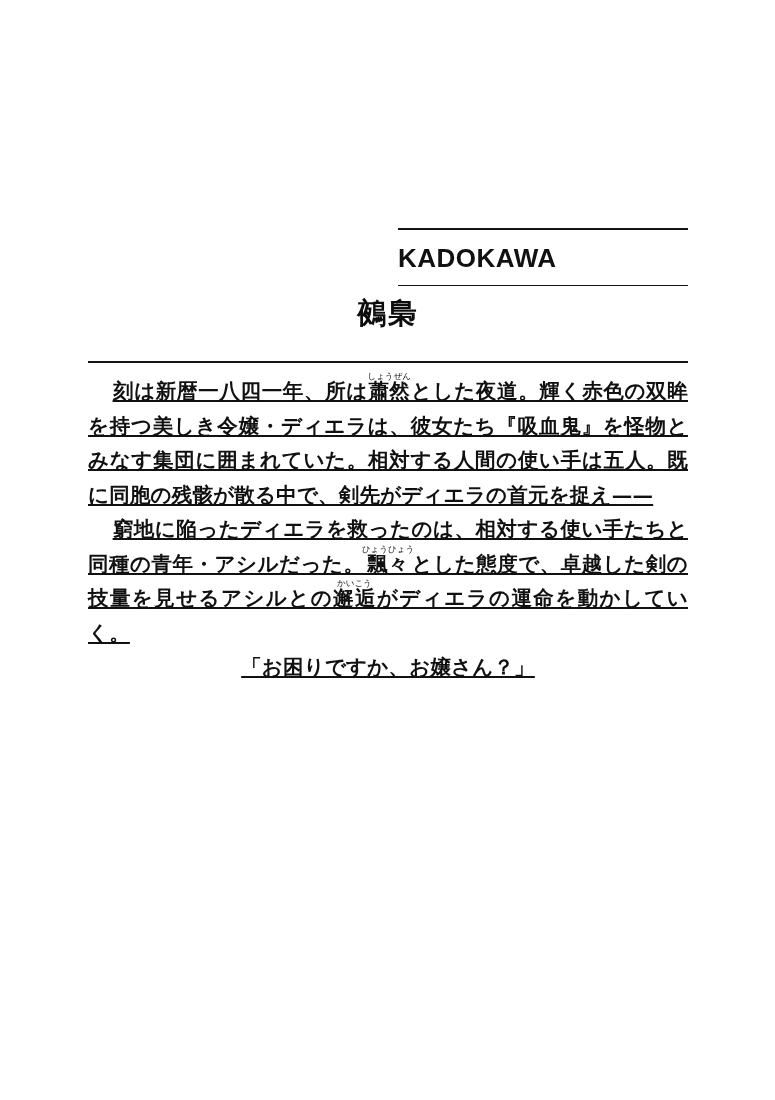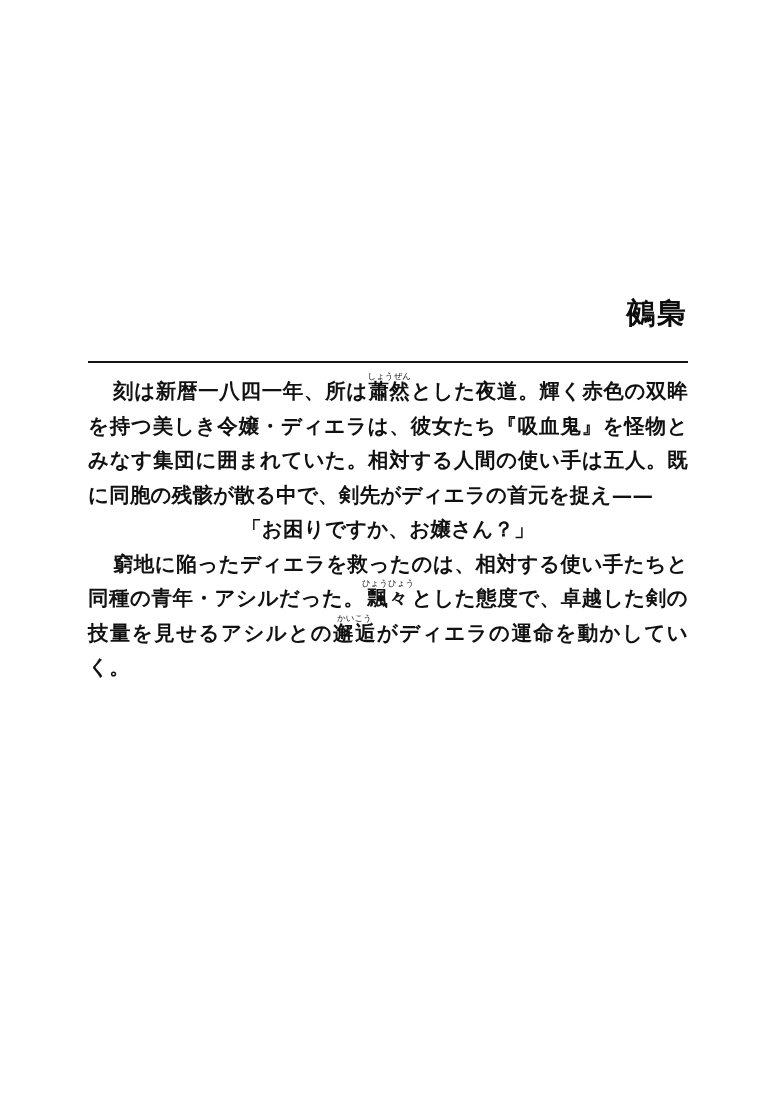--- a/index.html
+++ b/index.html
@@ -49,21 +49,21 @@
     padding: 14px 0 12px 0;
     line-height: 1.1;
   }
 
   
   .title-wrap {
     position: absolute;
     left: 88px;
     top: 296px;
     width: 600px;
-    text-align: right;
+    text-align: center;
   }
   .book-title {
     font-family: "DejaVu Serif", "Liberation Serif", serif;
     font-weight: bold;
     font-size: 29px;
     letter-spacing: 2px;
     color: #0d0d0d;
     line-height: 1.2;
     padding-bottom: 16px;
   }
@@ -86,20 +86,21 @@
     font-size: 20.5px;
     line-height: 34.5px;
     color: #111111;
     letter-spacing: 0.2px;
     font-weight: 600;
   }
   .para {
     margin: 0;
     text-align: justify;
     text-justify: inter-character;
+    text-decoration: underline;
   }
   .para + .para {
     margin-top: 0px;
   }
   .indent {
     display: inline-block;
     width: 1.2em;
   }
   .center-line {
     display: block;
@@ -115,25 +116,30 @@
     letter-spacing: 0;
     line-height: 1;
     transform: translateY(2px);
   }
 </style>
 </head>
 <body>
 
 <div class="page">
 
+  <div class="header-block">
+    <div class="rule"></div>
+    <div class="publisher">KADOKAWA</div>
+    <div class="rule-thin"></div>
+  </div>
 
   <div class="title-wrap">
     <div class="book-title">鵺梟</div>
   </div>
   <div class="title-rule"></div>
 
   <div class="body-copy">
     <p class="para" id="p-0"><span class="indent"></span><span>刻は新暦一八四一年、所は</span><ruby>蕭然<rt>しょうぜん</rt></ruby><span>とした夜道。輝く赤色の双眸を持つ美しき令嬢・ディエラは、彼女たち『吸血鬼』を怪物とみなす集団に囲まれていた。相対する人間の使い手は五人。既に同胞の残骸が散る中で、剣先がディエラの首元を捉え——</span></p>
+    <p class="para" id="p-2"><span class="indent"></span><span>窮地に陥ったディエラを救ったのは、相対する使い手たちと同種の青年・アシルだった。</span><ruby>飄々<rt>ひょうひょう</rt></ruby><span>とした態度で、卓越した剣の技量を見せるアシルとの</span><ruby>邂逅<rt>かいこう</rt></ruby><span>がディエラの運命を動かしていく。</span></p>
     <p class="para center-line" id="p-1"><span>「お困りですか、お嬢さん？」</span></p>
-    <p class="para" id="p-2"><span class="indent"></span><span>窮地に陥ったディエラを救ったのは、相対する使い手たちと同種の青年・アシルだった。</span><ruby>飄々<rt>ひょうひょう</rt></ruby><span>とした態度で、卓越した剣の技量を見せるアシルとの</span><ruby>邂逅<rt>かいこう</rt></ruby><span>がディエラの運命を動かしていく。</span></p>
   </div>
 
 </div>
 
 </body></html>

